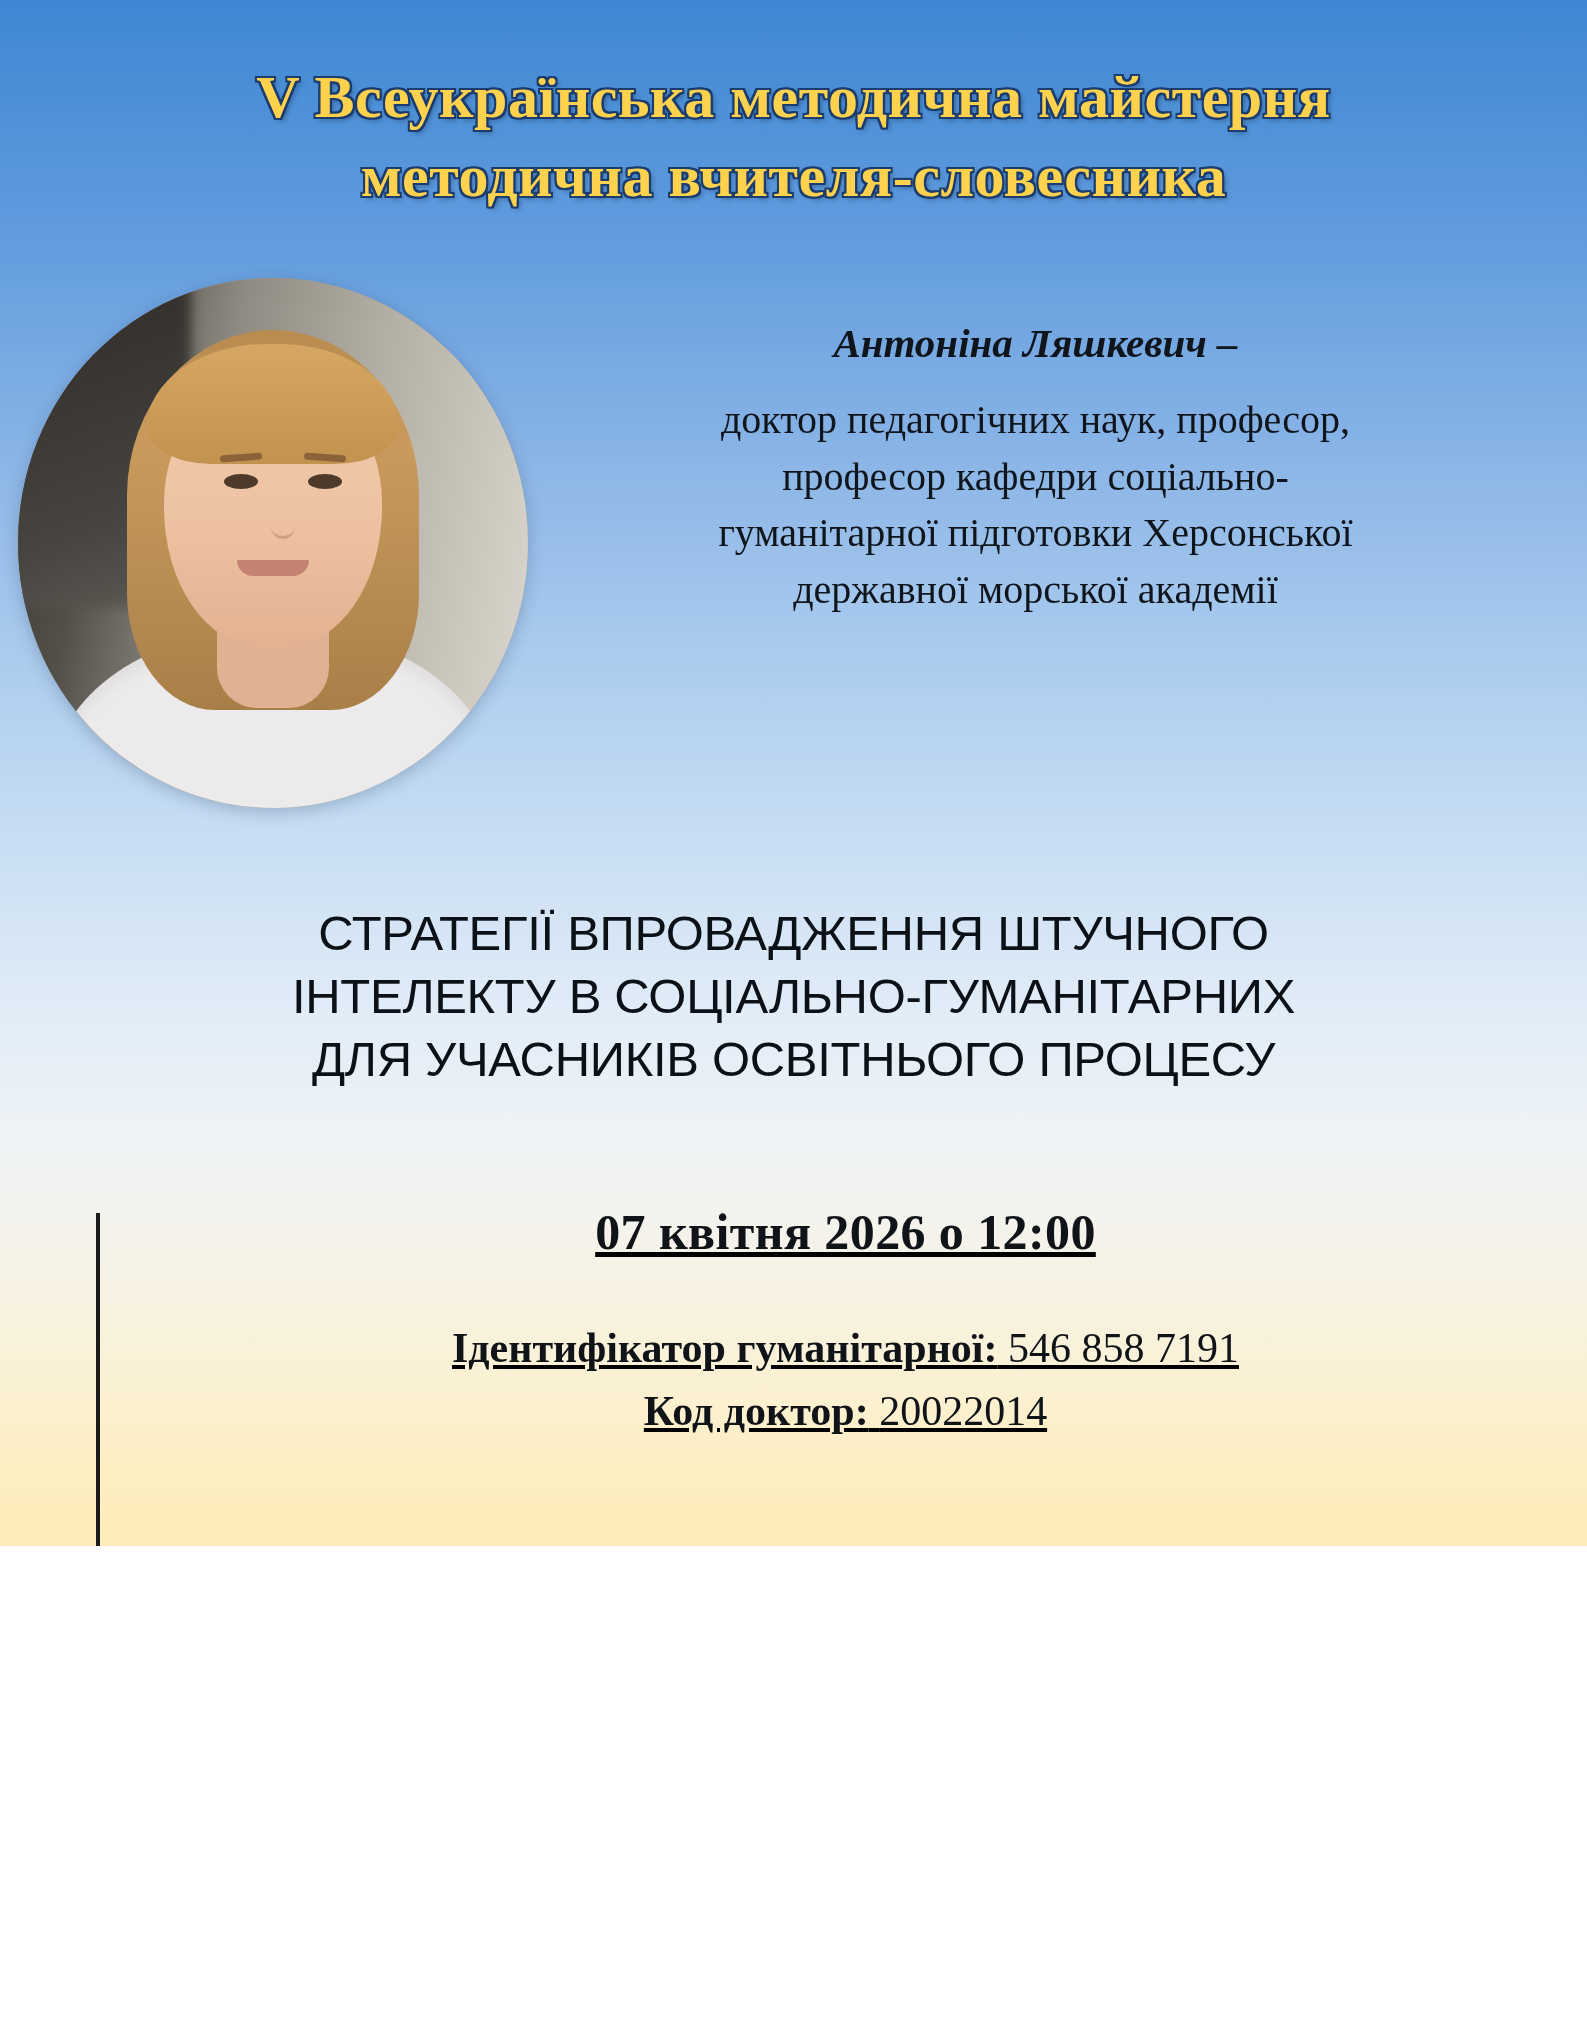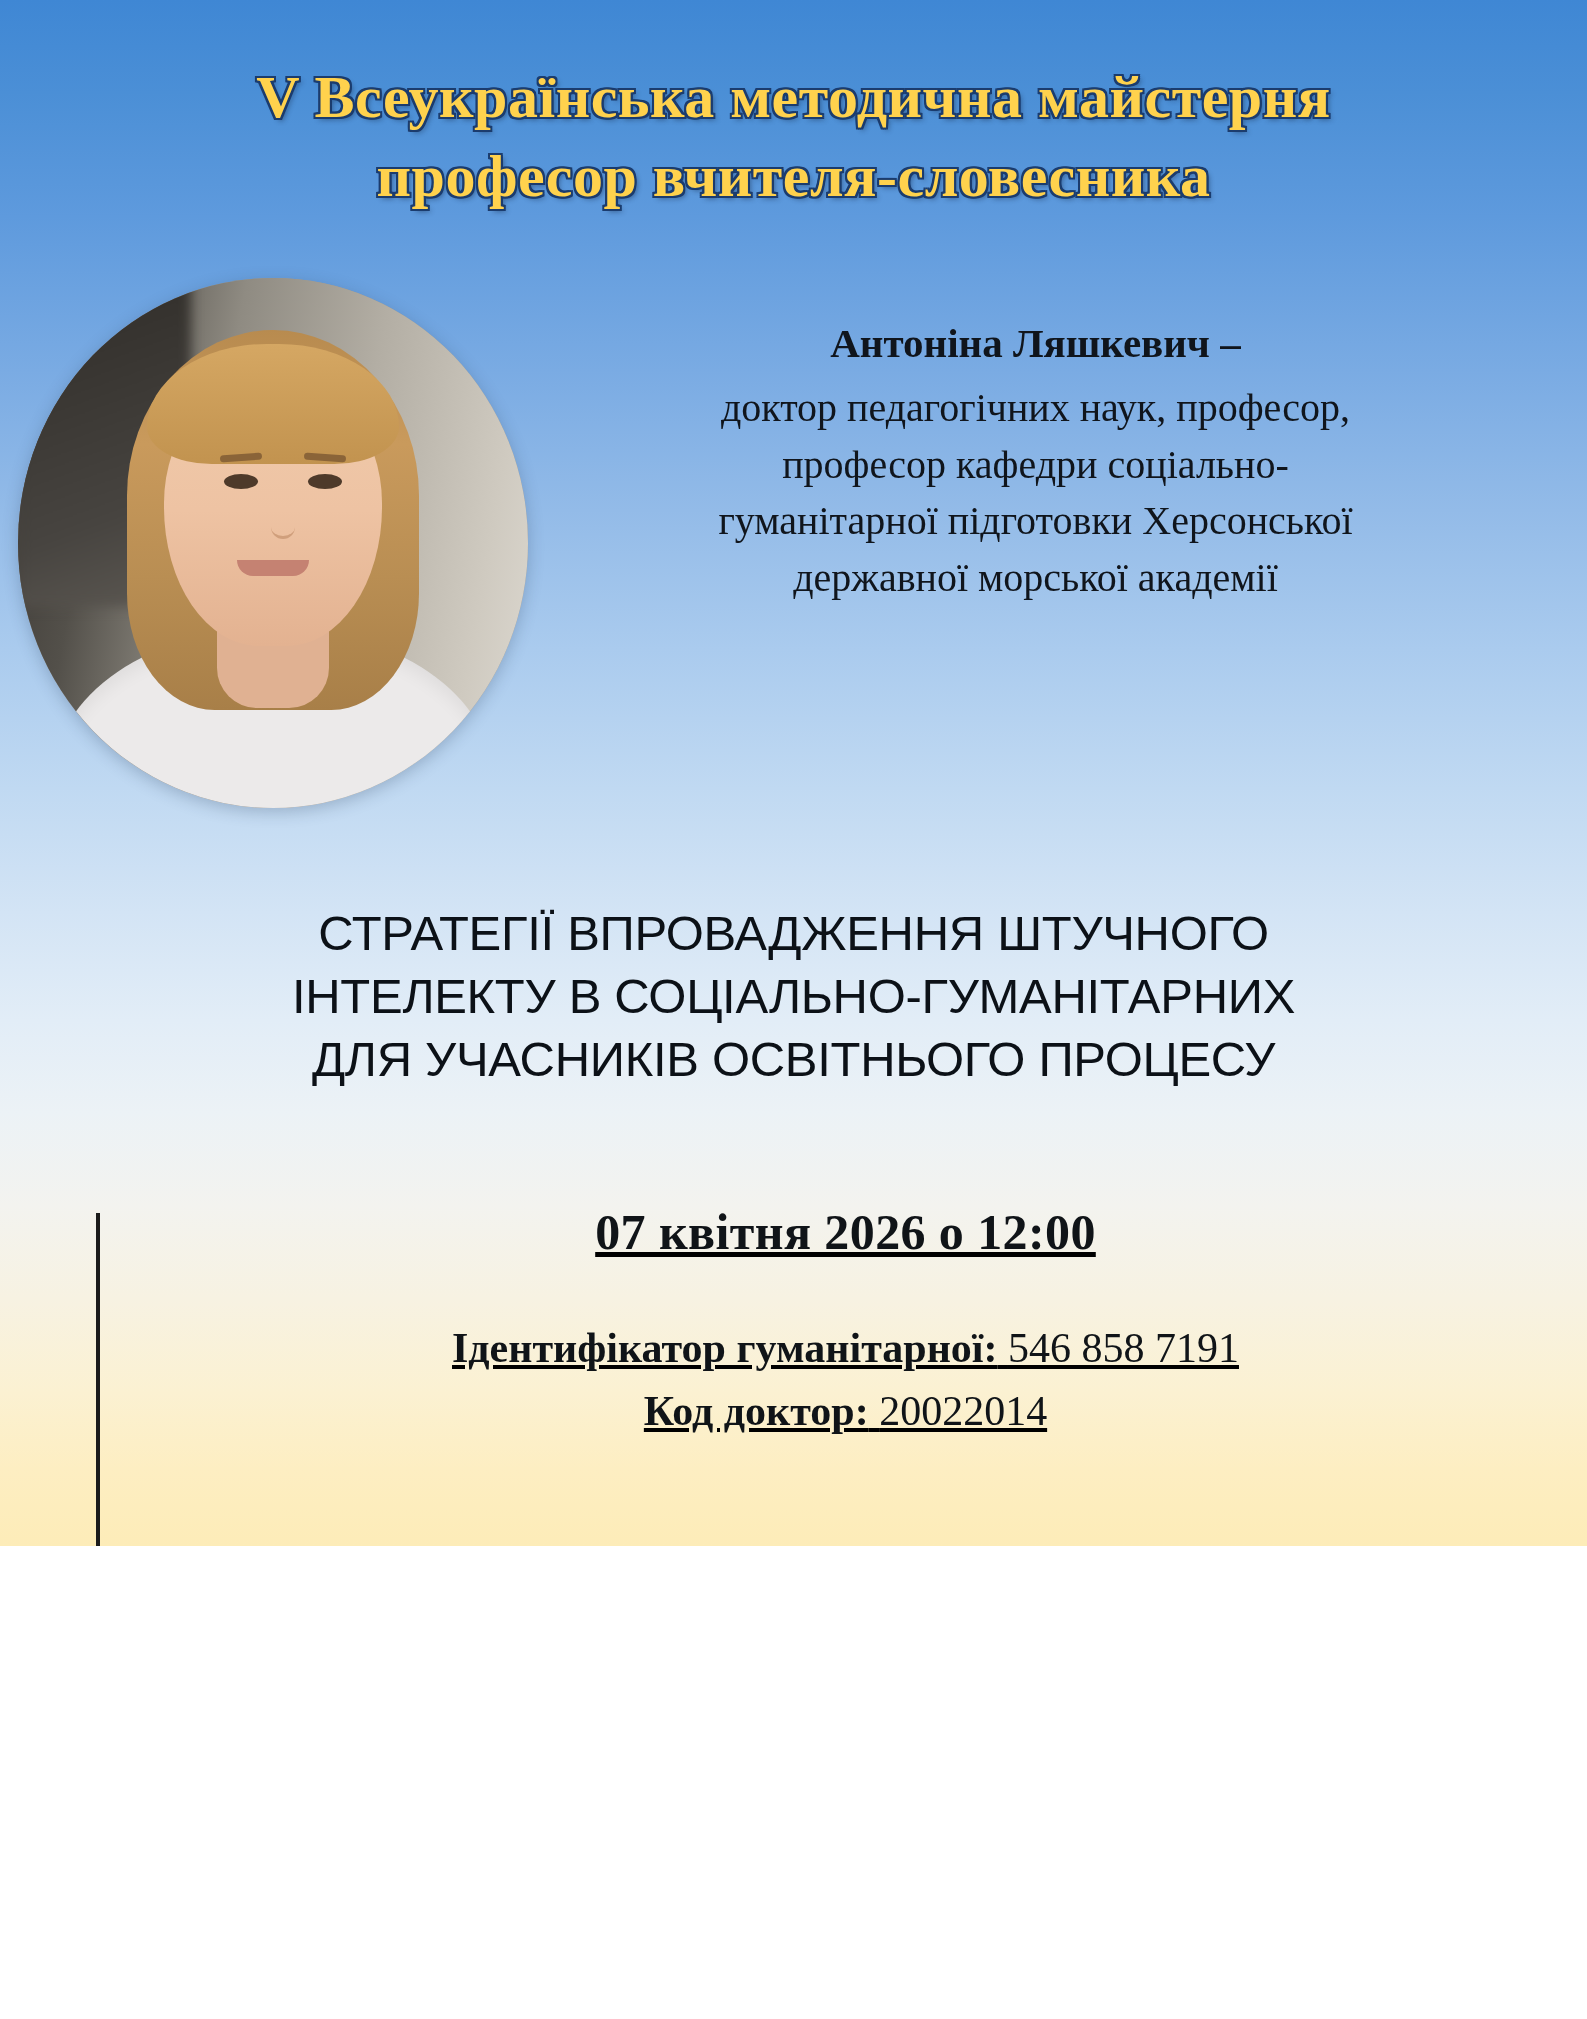--- a/index.html
+++ b/index.html
@@ -191,21 +191,22 @@
     flex: 1 1 auto;
     text-align: center;
     padding-top: 38px;
     color: #10151c;
   }
   .speaker-name {
     font-family: "Liberation Serif", serif;
     font-weight: bold;
     font-size: 41px;
     line-height: 1.35;
-    margin-bottom: 8px;
+    margin-bottom: 20px;
+    font-style: italic;
   }
   .speaker-desc {
     font-family: Liberation Serif, serif;
     font-size: 40px;
     line-height: 1.42;
   }
 
   
   .talk-title {
     margin-top: 94px;
@@ -253,21 +254,21 @@
     font-weight: bold;
   }
 </style>
 </head>
 <body>
 
 <div class="poster">
 
   <div class="header">
     <div class="header-line">V Всеукраїнська методична майстерня</div>
-    <div class="header-line">професор вчителя-словесника</div>
+    <div class="header-line">методична вчителя-словесника</div>
   </div>
 
   <div class="speaker">
 
     <div class="portrait-wrap">
       <div class="portrait">
         <div class="ph-bg"></div>
         <div class="ph-shoulders"></div>
         <div class="ph-hair-back"></div>
         <div class="ph-neck"></div>

